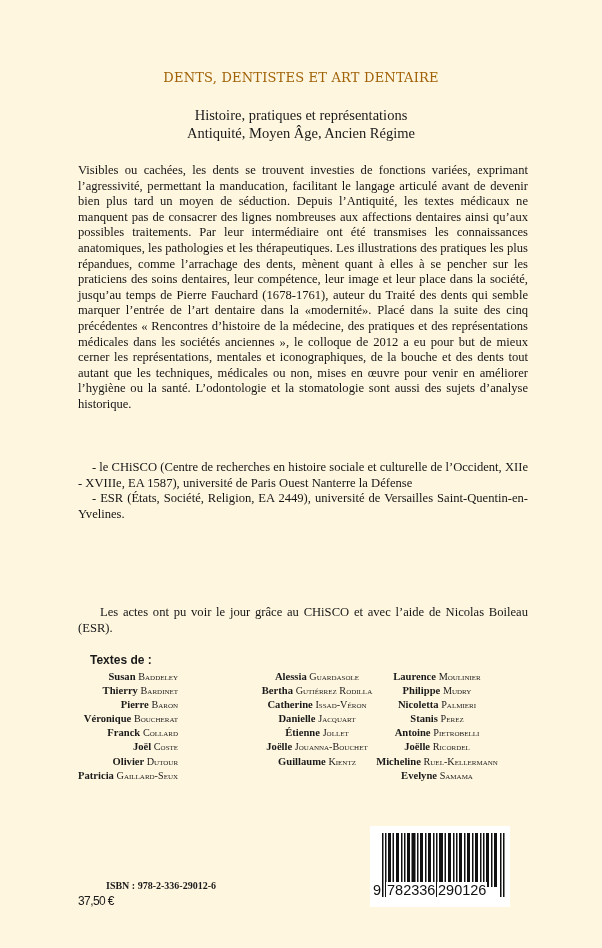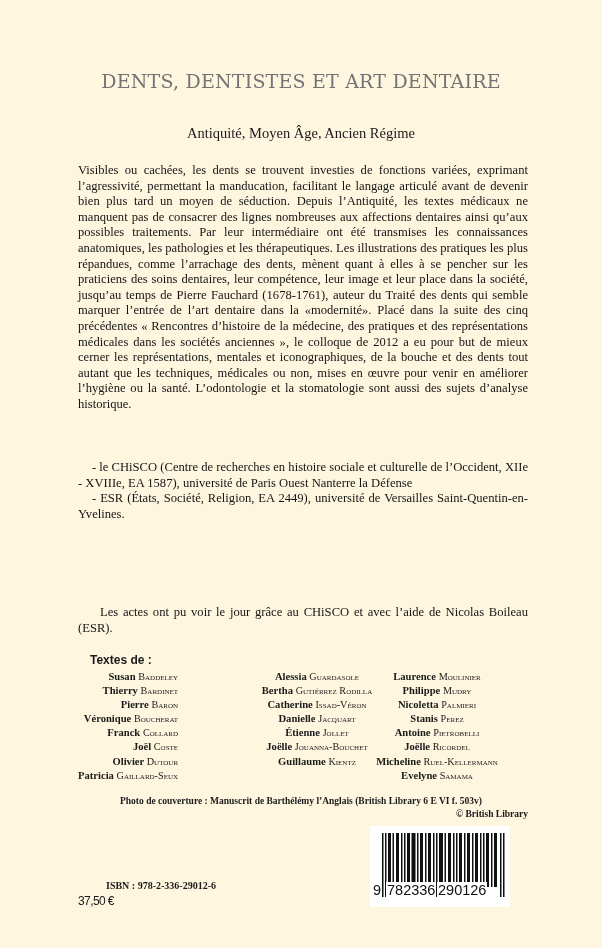--- a/index.html
+++ b/index.html
@@ -1,20 +1,20 @@
 <!DOCTYPE html>
 <html><head>
 <meta charset="utf-8">
 <style>
   * { margin: 0; padding: 0; box-sizing: border-box; }
   html, body { width: 602px; height: 948px; background: #fef6df; overflow: hidden; }
   body { position: relative; font-family: "DejaVu Serif", "Liberation Serif", serif; color: #1a1a1a; }
   .page { position: absolute; left: 2px; top: 0; width: 598px; height: 948px; background: #fef6df; }
   .title { position: absolute; top: 70px; left: 0; width: 100%; text-align: center;
-           color: #737373; font-family: "DejaVu Serif", serif; font-size: 19px; letter-spacing: 0.2px; }
+           color: #a16207; font-family: "DejaVu Serif", serif; font-size: 13px; letter-spacing: 0.2px; }
   .subtitle { position: absolute; left: 0; width: 100%; text-align: center;
               font-family: "Liberation Serif", serif; font-size: 14.5px; color: #1a1a1a; }
   .sub1 { top: 107px; } .sub2 { top: 125px; }
   .body-text { position: absolute; left: 76px; width: 450px; font-family: "Liberation Serif", serif;
                font-size: 12.6px; line-height: 15.6px; text-align: justify; color: #151515; }
   .p1 { top: 163px; }
   .p2 { top: 460px; }
   .p3 { top: 605px; }
   .indent { text-indent: 22px; display: block; }
   .sub-indent { text-indent: 14px; display: block; }
@@ -37,20 +37,21 @@
   .bn1 { left: 2px; background: transparent; }
   .bn2 { left: 16px; }
   .bn3 { left: 67px; }
 </style>
 </head>
 <body>
 
 <div class="page">
 
   <div class="title">DENTS, DENTISTES ET ART DENTAIRE</div>
+  <div class="subtitle sub1">Histoire, pratiques et représentations</div>
   <div class="subtitle sub2">Antiquité, Moyen Âge, Ancien Régime</div>
 
   <div class="body-text p1">
     <span>Visibles ou cachées, les dents se trouvent investies de fonctions variées, exprimant l’agressivité, permettant la manducation, facilitant le langage articulé avant de devenir bien plus tard un moyen de séduction. Depuis l’Antiquité, les textes médicaux ne manquent pas de consacrer des lignes nombreuses aux affections dentaires ainsi qu’aux possibles traitements. Par leur intermédiaire ont été transmises les connaissances anatomiques, les pathologies et les thérapeutiques. Les illustrations des pratiques les plus répandues, comme l’arrachage des dents, mènent quant à elles à se pencher sur les praticiens des soins dentaires, leur compétence, leur image et leur place dans la société, jusqu’au temps de Pierre Fauchard (1678-1761), auteur du </span><span class="ital">Traité des dents</span><span> qui semble marquer l’entrée de l’art dentaire dans la «modernité». Placé dans la suite des cinq précédentes « Rencontres d’histoire de la médecine, des pratiques et des représentations médicales dans les sociétés anciennes », le colloque de 2012 a eu pour but de mieux cerner les représentations, mentales et iconographiques, de la bouche et des dents tout autant que les techniques, médicales ou non, mises en œuvre pour venir en améliorer l’hygiène ou la santé. L’odontologie et la stomatologie sont aussi des sujets d’analyse historique.</span>
   </div>
 
   <div class="body-text p2">
     <span class="sub-indent">- le CHiSCO (Centre de recherches en histoire sociale et culturelle de l’Occident, XIIe - XVIIIe, EA 1587), université de Paris Ouest Nanterre la Défense</span>
     <span class="sub-indent">- ESR (États, Société, Religion, EA 2449), université de Versailles Saint-Quentin-en-Yvelines.</span>
   </div>
@@ -86,24 +87,20 @@
     <div><span>Laurence</span> <span class="sc">Moulinier</span></div>
     <div><span>Philippe</span> <span class="sc">Mudry</span></div>
     <div><span>Nicoletta</span> <span class="sc">Palmieri</span></div>
     <div><span>Stanis</span> <span class="sc">Perez</span></div>
     <div><span>Antoine</span> <span class="sc">Pietrobelli</span></div>
     <div><span>Joëlle</span> <span class="sc">Ricordel</span></div>
     <div><span>Micheline</span> <span class="sc">Ruel-Kellermann</span></div>
     <div><span>Evelyne</span> <span class="sc">Samama</span></div>
   </div>
 
-  <div class="credit">
-    <span class="l1">Photo de couverture : Manuscrit de Barthélémy l’Anglais (British Library 6 E VI f. 503v)</span>
-    <span>© British Library</span>
-  </div>
 
   <div class="isbn">ISBN : 978-2-336-29012-6</div>
   <div class="price">37,50 €</div>
 
   <div class="barcode-box">
     <svg class="bars" viewBox="0 0 124 64" preserveAspectRatio="none">
       <g fill="#111">
         <rect x="0" y="0" width="1.5" height="64"></rect>
         <rect x="3" y="0" width="1.5" height="64"></rect>
         <rect x="6" y="0" width="3" height="54"></rect>

